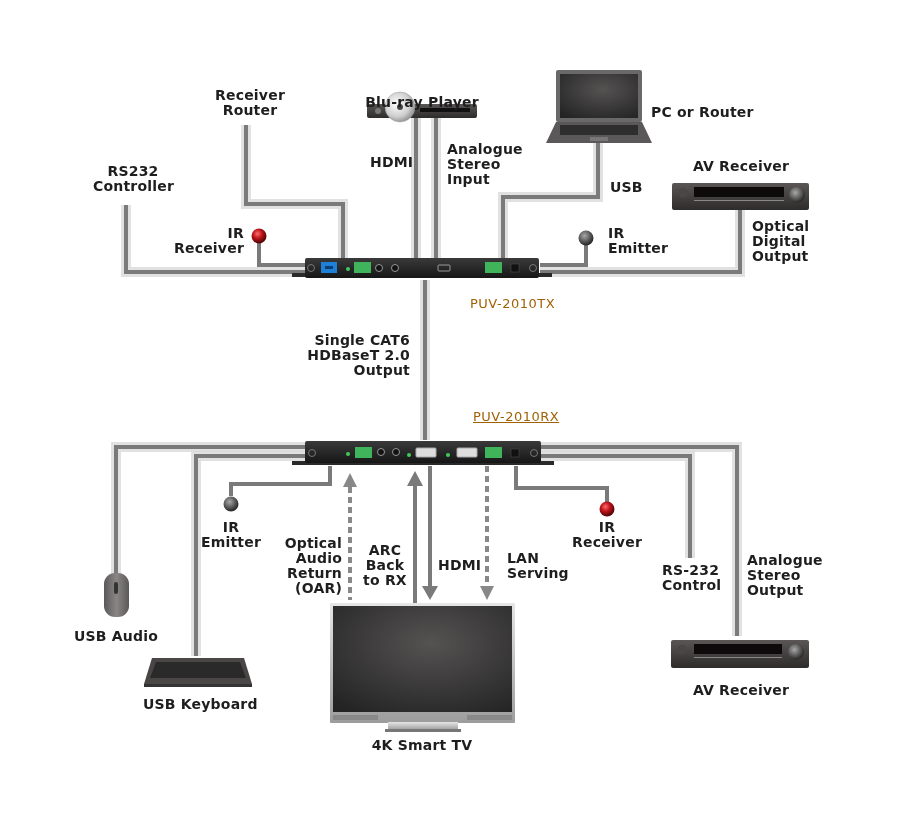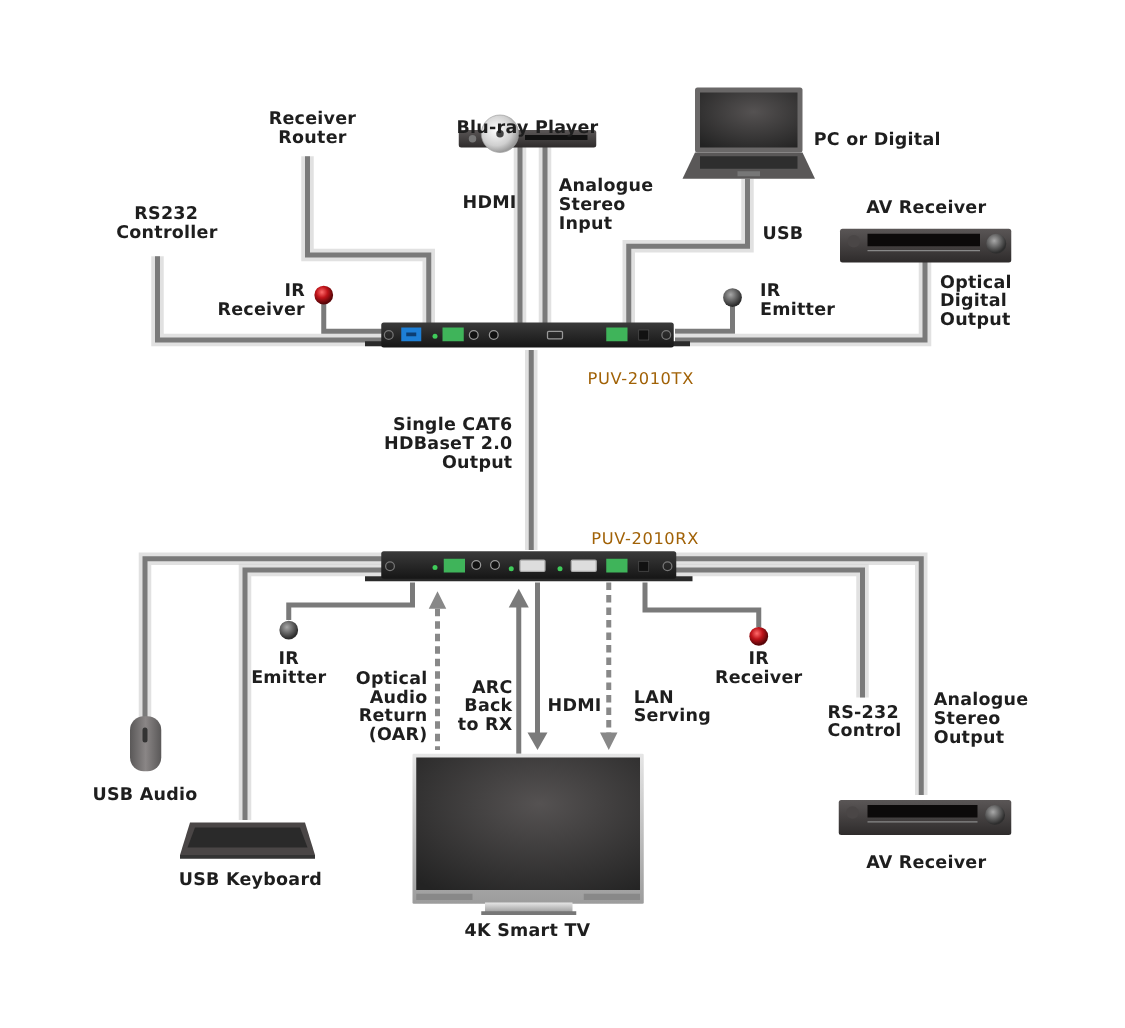--- a/index.html
+++ b/index.html
@@ -210,42 +210,42 @@
 Controller</div>
 <div class="lbl c" style="left:210px;top:88px;width:80px;">Receiver
 Router</div>
 <div class="lbl r" style="left:160px;top:226px;width:84px;">IR
 Receiver</div>
 <div class="lbl c" style="left:352px;top:75px;width:140px;margin-top:20px;">Blu-ray Player</div>
 <div class="lbl l" style="left:370px;top:155px;">HDMI</div>
 <div class="lbl l" style="left:447px;top:142px;">Analogue
 Stereo
 Input</div>
-<div class="lbl l" style="left:651px;top:105px;">PC or Digital</div>
+<div class="lbl l" style="left:651px;top:105px;">PC or Router</div>
 <div class="lbl l" style="left:610px;top:180px;">USB</div>
 <div class="lbl l" style="left:608px;top:226px;">IR
 Emitter</div>
 <div class="lbl c" style="left:676px;top:159px;width:130px;">AV Receiver</div>
 <div class="lbl l" style="left:752px;top:219px;">Optical
 Digital
 Output</div>
 
 <div class="model" style="left:470px;top:296px;">PUV-2010TX</div>
 <div class="lbl r" style="left:300px;top:333px;width:110px;">Single CAT6
 HDBaseT 2.0
 Output</div>
-<div class="model" style="left:473px;top:424px;">PUV-2010RX</div>
+<div class="model" style="left:473px;top:409px;text-decoration:underline;">PUV-2010RX</div>
 
 <div class="lbl c" style="left:196px;top:520px;width:70px;">IR
 Emitter</div>
 <div class="lbl r" style="left:266px;top:536px;width:76px;">Optical
 Audio
 Return
 (OAR)</div>
-<div class="lbl r" style="left:360px;top:543px;width:50px;">ARC
+<div class="lbl r" style="left:360px;top:543px;width:50px;text-align:center;">ARC
 Back
 to RX</div>
 <div class="lbl l" style="left:438px;top:558px;">HDMI</div>
 <div class="lbl l" style="left:507px;top:551px;">LAN
 Serving</div>
 <div class="lbl c" style="left:572px;top:520px;width:70px;">IR
 Receiver</div>
 <div class="lbl l" style="left:662px;top:563px;">RS-232
 Control</div>
 <div class="lbl l" style="left:747px;top:553px;">Analogue

